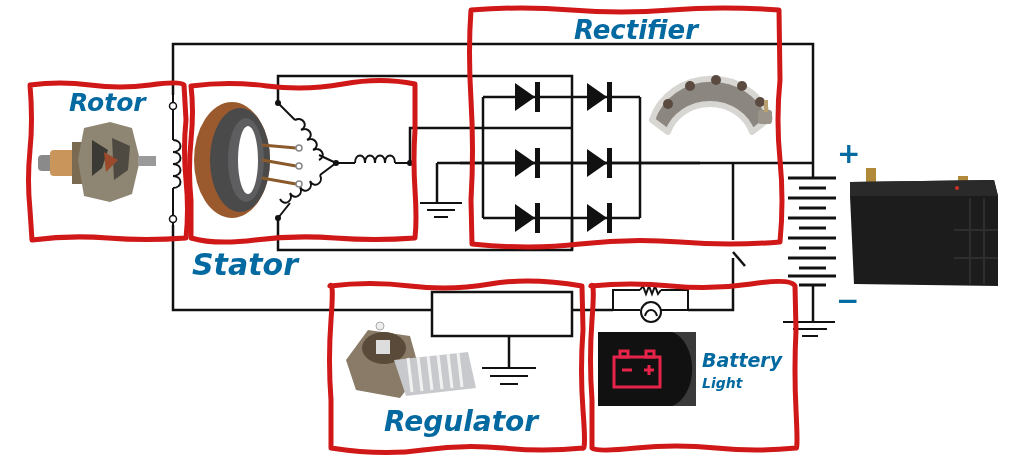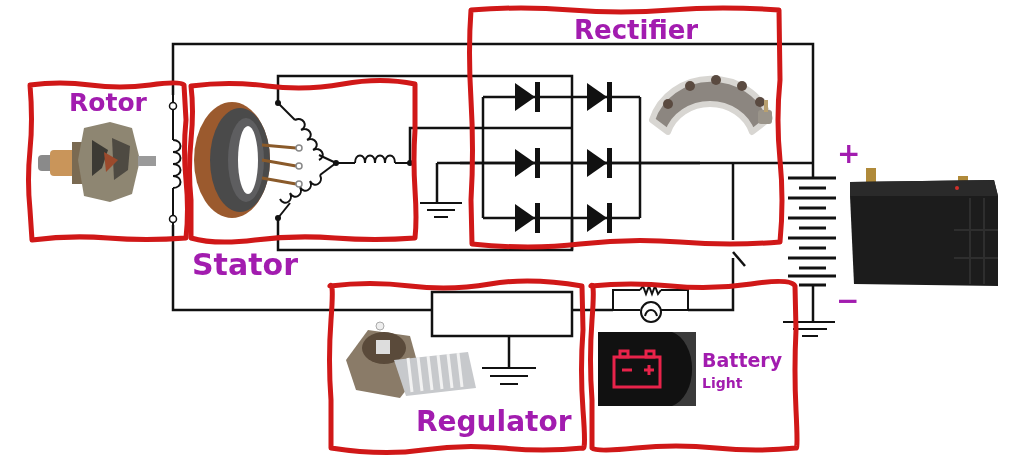--- a/index.html
+++ b/index.html
@@ -1,18 +1,18 @@
 <!DOCTYPE html>
 <html><head>
 <meta charset="utf-8">
 <style>
   html, body { margin:0; padding:0; background:#ffffff; }
   body { width:1024px; height:465px; position:relative; overflow:hidden; font-family:"DejaVu Sans", sans-serif; }
   svg.diagram { position:absolute; left:0; top:0; }
-  .label { position:absolute; font-family:"DejaVu Sans", sans-serif; font-weight:bold; color:#a21caf; line-height:1; white-space:nowrap; }
+  .label { position:absolute; font-family:"DejaVu Sans", sans-serif; font-weight:bold; color:#0369a1; line-height:1; white-space:nowrap;font-style:italic; }
   .redbox { fill:none; stroke:#d01818; stroke-width:5; stroke-linejoin:round; }
   .wire { fill:none; stroke:#111; stroke-width:2.5; }
   .thin { fill:none; stroke:#111; stroke-width:2; }
   .dot { fill:#111; }
 </style>
 </head>
 <body>
 
 <svg class="diagram" width="1024" height="465" viewBox="0 0 1024 465">
 
@@ -209,17 +209,17 @@
   <path class="redbox" d="M30,85 q30,-4 60,0 t60,0 t34,0 L186,120 q-3,30 0,60 t0,58 q-40,3 -78,0 t-76,2 L30,210 q-3,-30 0,-60 t0,-65 Z"></path>
   <path class="redbox" d="M191,86 q38,-5 76,0 t76,-2 t72,0 L415,130 q-2,30 0,60 t0,48 q-40,3 -80,0 t-80,2 t-64,-2 L191,200 q-3,-30 0,-60 t0,-54 Z"></path>
   <path class="redbox" d="M471,10 q50,-4 100,0 t100,0 t108,0 L780,80 q-4,40 0,80 t0,82 q-50,4 -100,0 t-100,2 t-108,0 L471,200 q3,-50 0,-100 t0,-90 Z"></path>
   <path class="redbox" d="M330,286 q40,-5 80,0 t80,-2 t92,2 L583,330 q-3,40 0,80 t0,38 q-40,4 -80,0 t-80,2 t-92,-2 L331,400 q-3,-40 0,-80 t-1,-34 Z"></path>
   <path class="redbox" d="M591,286 q40,-4 80,0 t80,-2 t44,2 L796,330 q-2,40 0,80 t0,38 q-40,4 -80,0 t-80,0 t-44,0 L592,400 q-3,-40 0,-80 t-1,-34 Z"></path>
 </svg>
 
 <div class="label" style="left:55px; top:90px; font-size:25px;margin-left:14px;">Rotor</div>
 <div class="label" style="left:192px; top:250px; font-size:30px;text-align:right;">Stator</div>
 <div class="label" style="left:574px; top:17px; font-size:26px;">Rectifier</div>
-<div class="label" style="left:416px; top:408px; font-size:28px;">Regulator</div>
+<div class="label" style="left:384px; top:408px; font-size:28px;">Regulator</div>
 <div class="label" style="left:702px; top:351px; font-size:19px;">Battery</div>
 <div class="label" style="left:702px; top:376px; font-size:14px;">Light</div>
 <div class="label" style="left:837px; top:140px; font-size:28px;">+</div>
 <div class="label" style="left:836px; top:287px; font-size:28px;">−</div>
 
 </body></html>

